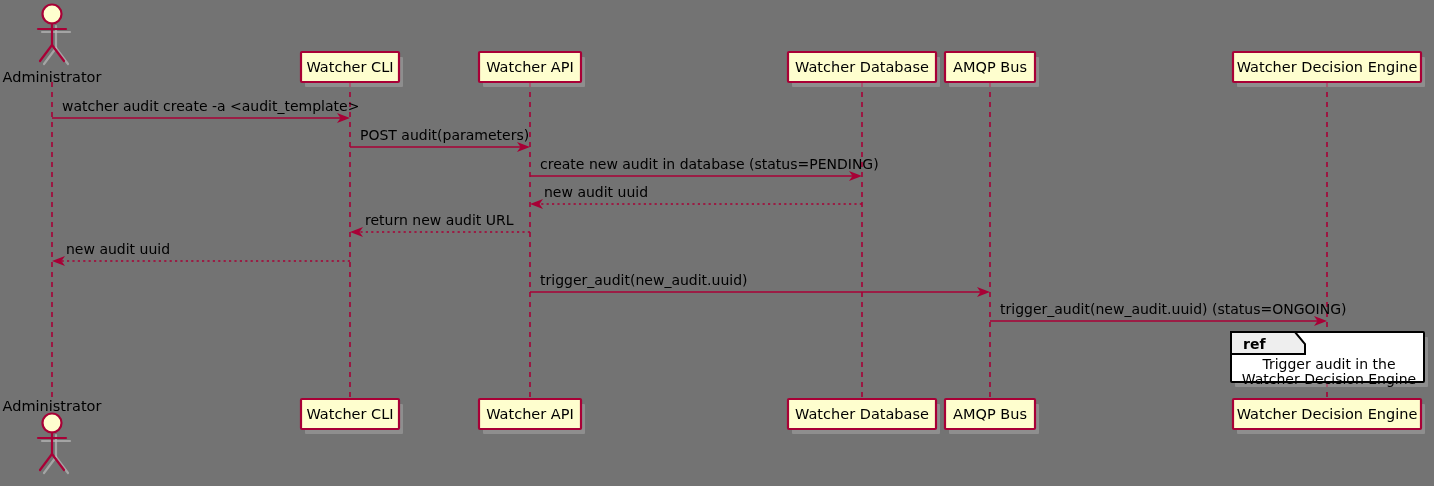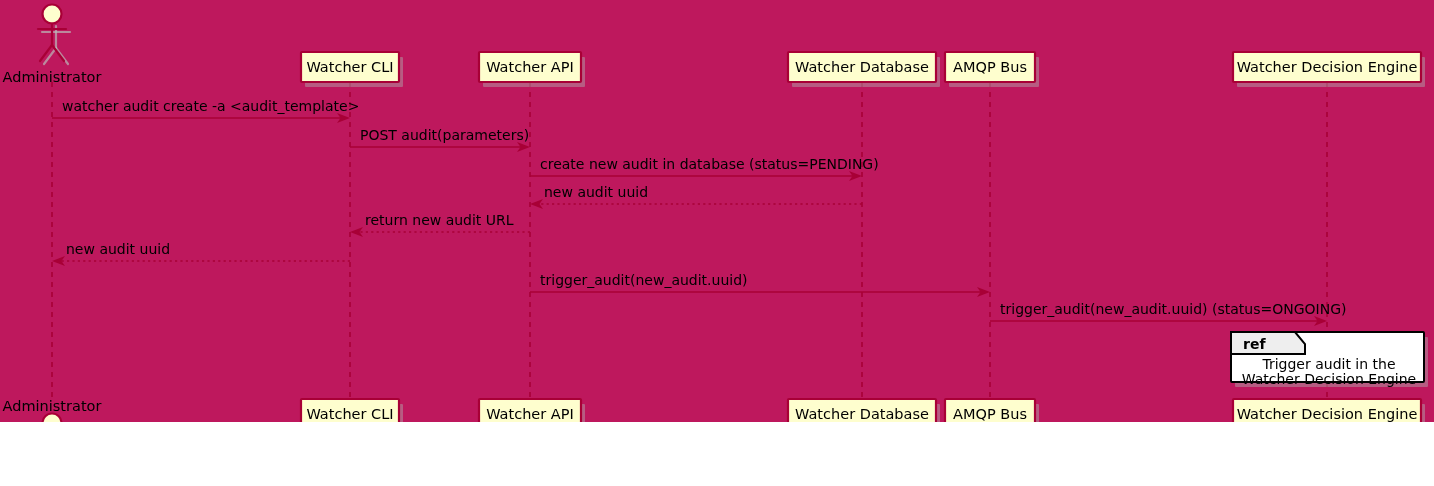--- a/index.html
+++ b/index.html
@@ -6,22 +6,22 @@
     margin: 0;
     padding: 0;
     background: #ffffff;
   }
   body {
     font-family: "DejaVu Sans", sans-serif;
   }
   #canvas {
     position: relative;
     width: 1434px;
-    height: 422px;
-    background: #be185d;
+    height: 486px;
+    background: #737373;
     overflow: hidden;
   }
   svg.diagram {
     position: absolute;
     left: 0;
     top: 0;
     width: 1434px;
     height: 486px;
   }
   .lifeline {

